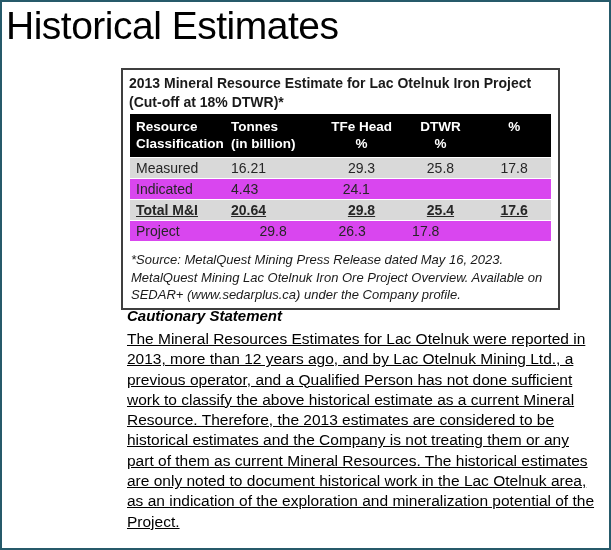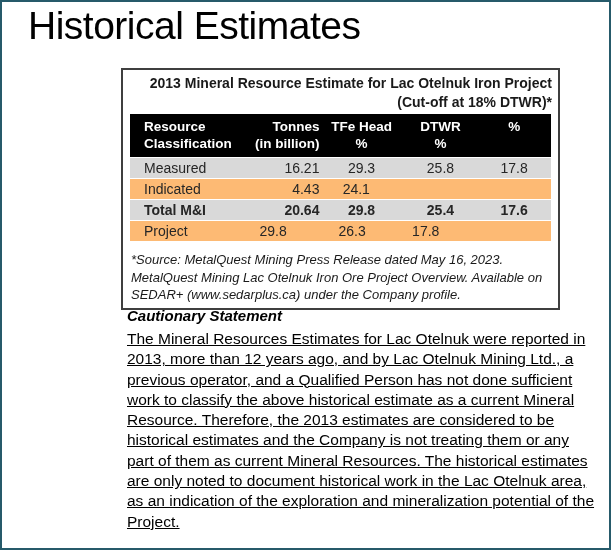--- a/index.html
+++ b/index.html
@@ -9,42 +9,42 @@
     height: 550px;
     box-sizing: border-box;
     border: 2px solid #265a6a;
     background: #ffffff;
     font-family: "Liberation Sans", sans-serif;
     color: #1a1a1a;
     overflow: hidden;
   }
   .slide-title {
     position: absolute;
-    left: 26px;
+    left: 4px;
     top: 2px;
     margin: 0;
     font-size: 39px;
     font-weight: 400;
     letter-spacing: -0.5px;
     color: #000000;
     white-space: nowrap;
   }
   .resource-box {
     position: absolute;
     left: 119px;
     top: 66px;
     width: 439px;
     height: 242px;
     box-sizing: border-box;
     border: 2px solid #3f3f3f;
     background: #ffffff;
   }
   .box-title {
     margin: 4px 6px 2px 6px;
-    text-align: right;
+    text-align: left;
     font-weight: 700;
     font-size: 14px;
     line-height: 19px;
     color: #1a1a1a;
   }
   .mini-table {
     margin: 2px 7px 0 7px;
   }
   .thead {
     display: flex;
@@ -60,24 +60,24 @@
   }
   .th span { display: block; }
   .trow {
     display: flex;
     font-size: 14px;
     line-height: 20px;
     border-top: 1px solid #ffffff;
     color: #262626;
   }
   .trow.shaded { background: #d9d9d9; }
-  .trow.plain  { background: #fdba74; }
-  .trow.bold   { font-weight: 700; }
-  .c1 { width: 24%; text-align: left; padding-left: 14px; box-sizing: border-box; }
-  .c2 { width: 21%; text-align: right; }
+  .trow.plain  { background: #d946ef; }
+  .trow.bold   { font-weight: 700; text-decoration: underline; }
+  .c1 { width: 24%; text-align: left; padding-left: 6px; box-sizing: border-box; }
+  .c2 { width: 21%; text-align: left; }
   .c3 { width: 20%; text-align: center; }
   .c4 { width: 17.5%; text-align: center; }
   .c5 { width: 17.5%; text-align: center; }
   .footnote {
     position: absolute;
     left: 8px;
     top: 181px;
     width: 422px;
     font-style: italic;
     font-size: 13px;

